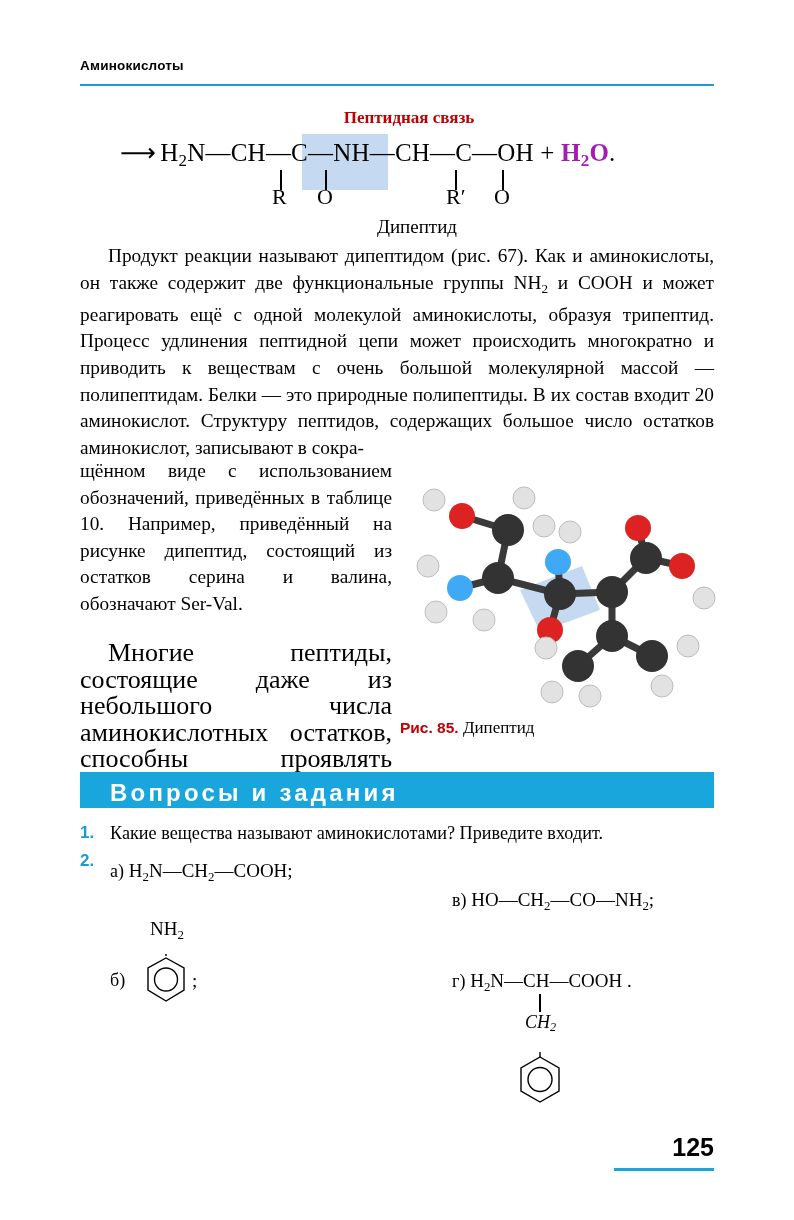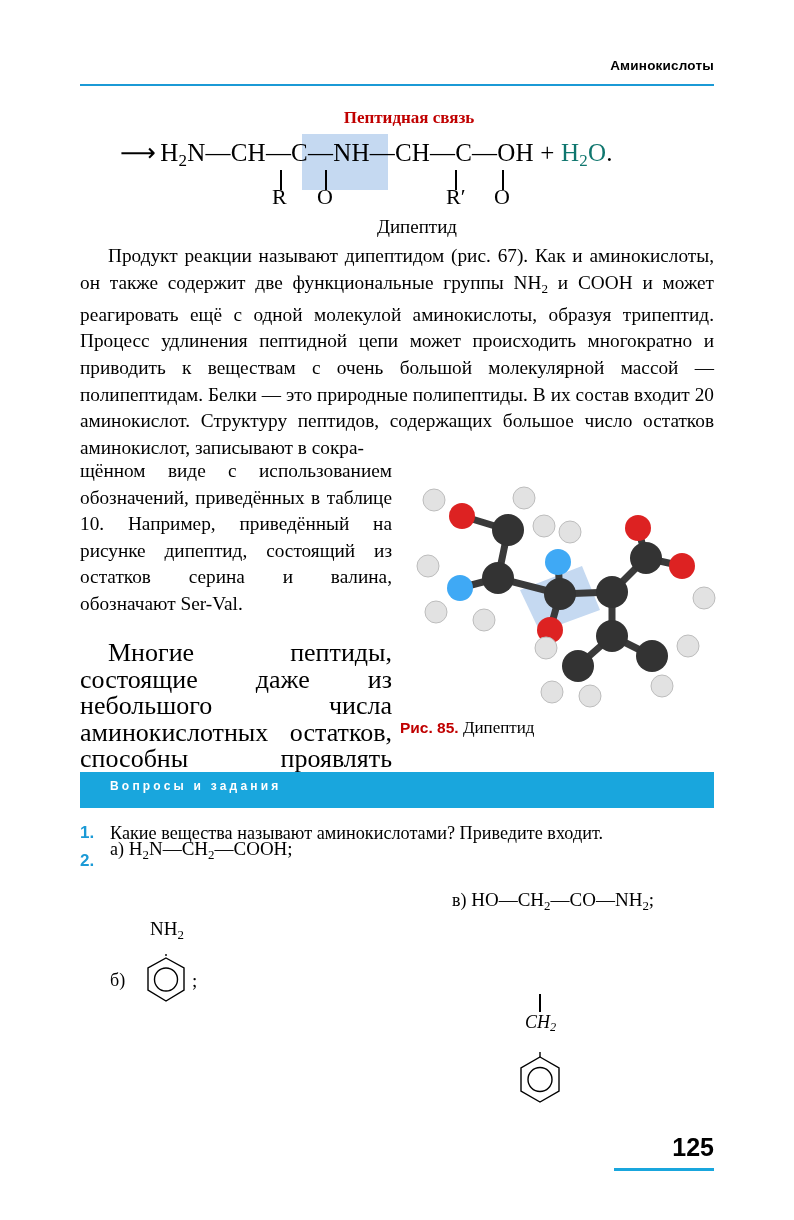--- a/index.html
+++ b/index.html
@@ -21,21 +21,20 @@
     width: 794px;
     height: 1220px;
   }
 
   
   .header {
     position: absolute;
     left: 80px;
     top: 58px;
     width: 634px;
-    text-align: right;
     font-family: "Liberation Sans", sans-serif;
     font-weight: bold;
     font-size: 13.5px;
     color: #000;
     letter-spacing: 0.2px;
   }
   .header-rule {
     position: absolute;
     left: 80px;
     top: 84px;
@@ -80,21 +79,21 @@
     width: 560px;
     font-size: 25px;
     letter-spacing: 0.2px;
     white-space: nowrap;
   }
   .frow .arrow {
     font-size: 25px;
     letter-spacing: -2px;
   }
   .sub { font-size: 0.68em; vertical-align: -0.28em; }
-  .water { color: #0f766e; }
+  .water { color: #a21caf; font-weight: bold; }
 
   .bond-v {
     position: absolute;
     width: 1.6px;
     background: #000;
   }
   .blabel {
     position: absolute;
     font-size: 22px;
   }
@@ -171,21 +170,21 @@
     width: 634px;
     height: 36px;
     background: #19a6dd;
   }
   .banner-text {
     position: absolute;
     left: 110px;
     top: 779px;
     font-family: "Liberation Sans", sans-serif;
     font-weight: bold;
-    font-size: 12px;
+    font-size: 24px;
     color: #ffffff;
     letter-spacing: 3.2px;
   }
 
   .q-num {
     position: absolute;
     font-family: "Liberation Sans", sans-serif;
     font-weight: bold;
     font-size: 17px;
     color: #1b9ad6;
@@ -327,21 +326,21 @@
   </div>
 
   <div class="banner"></div>
   <div class="banner-text">Вопросы и задания</div>
 
   <div class="q-num" style="left:80px; top:823px;">1.</div>
   <div class="q-text" style="left:110px; top:821px; width:604px;">Какие вещества называют аминокислотами? Приведите входит.</div>
 
   <div class="q-num" style="left:80px; top:851px;">2.</div>
 
-  <div class="ans" style="left:110px; top:838px;">
+  <div class="ans" style="left:110px; top:860px;">
     <span class="lab">а)</span>
     <span><span>H</span><span class="sub">2</span><span>N—CH</span><span class="sub">2</span><span>—COOH;</span></span>
   </div>
 
   <div class="ans" style="left:150px; top:918px;">
     <span>NH</span><span class="sub">2</span>
   </div>
   <div class="ans lab" style="left:110px; top:970px;">б)</div>
   <div class="benzene" style="left:144px; top:954px;">
     <svg width="44" height="52" viewBox="0 0 44 52">
@@ -350,20 +349,25 @@
       <circle cx="22" cy="25.5" r="11.5" fill="none" stroke="#000" stroke-width="1.4"></circle>
     </svg>
   </div>
   <div class="ans" style="left:192px; top:970px;">;</div>
 
   <div class="ans" style="left:452px; top:889px;">
     <span class="lab">в)</span>
     <span><span>HO—CH</span><span class="sub">2</span><span>—CO—NH</span><span class="sub">2</span><span>;</span></span>
   </div>
 
+  <div class="ans" style="left:452px; top:970px;">
+    <span class="lab">г)</span>
+    <span><span>H</span><span class="sub">2</span><span>N—CH—COOH</span></span>
+    <span>.</span>
+  </div>
   <div class="bond-v" style="left:539px; top:994px; height:18px;"></div>
   <div class="ans" style="left:525px; top:1012px; font-size:18px;font-style:italic;">
     <span>CH</span><span class="sub">2</span>
   </div>
   <div class="benzene" style="left:517px; top:1052px;">
     <svg width="46" height="56" viewBox="0 0 46 56">
       <line x1="23" y1="0" x2="23" y2="5" stroke="#000" stroke-width="1.4"></line>
       <polygon points="23,5 42,16 42,39 23,50 4,39 4,16" fill="none" stroke="#000" stroke-width="1.4"></polygon>
       <circle cx="23" cy="27.5" r="12" fill="none" stroke="#000" stroke-width="1.4"></circle>
     </svg>

